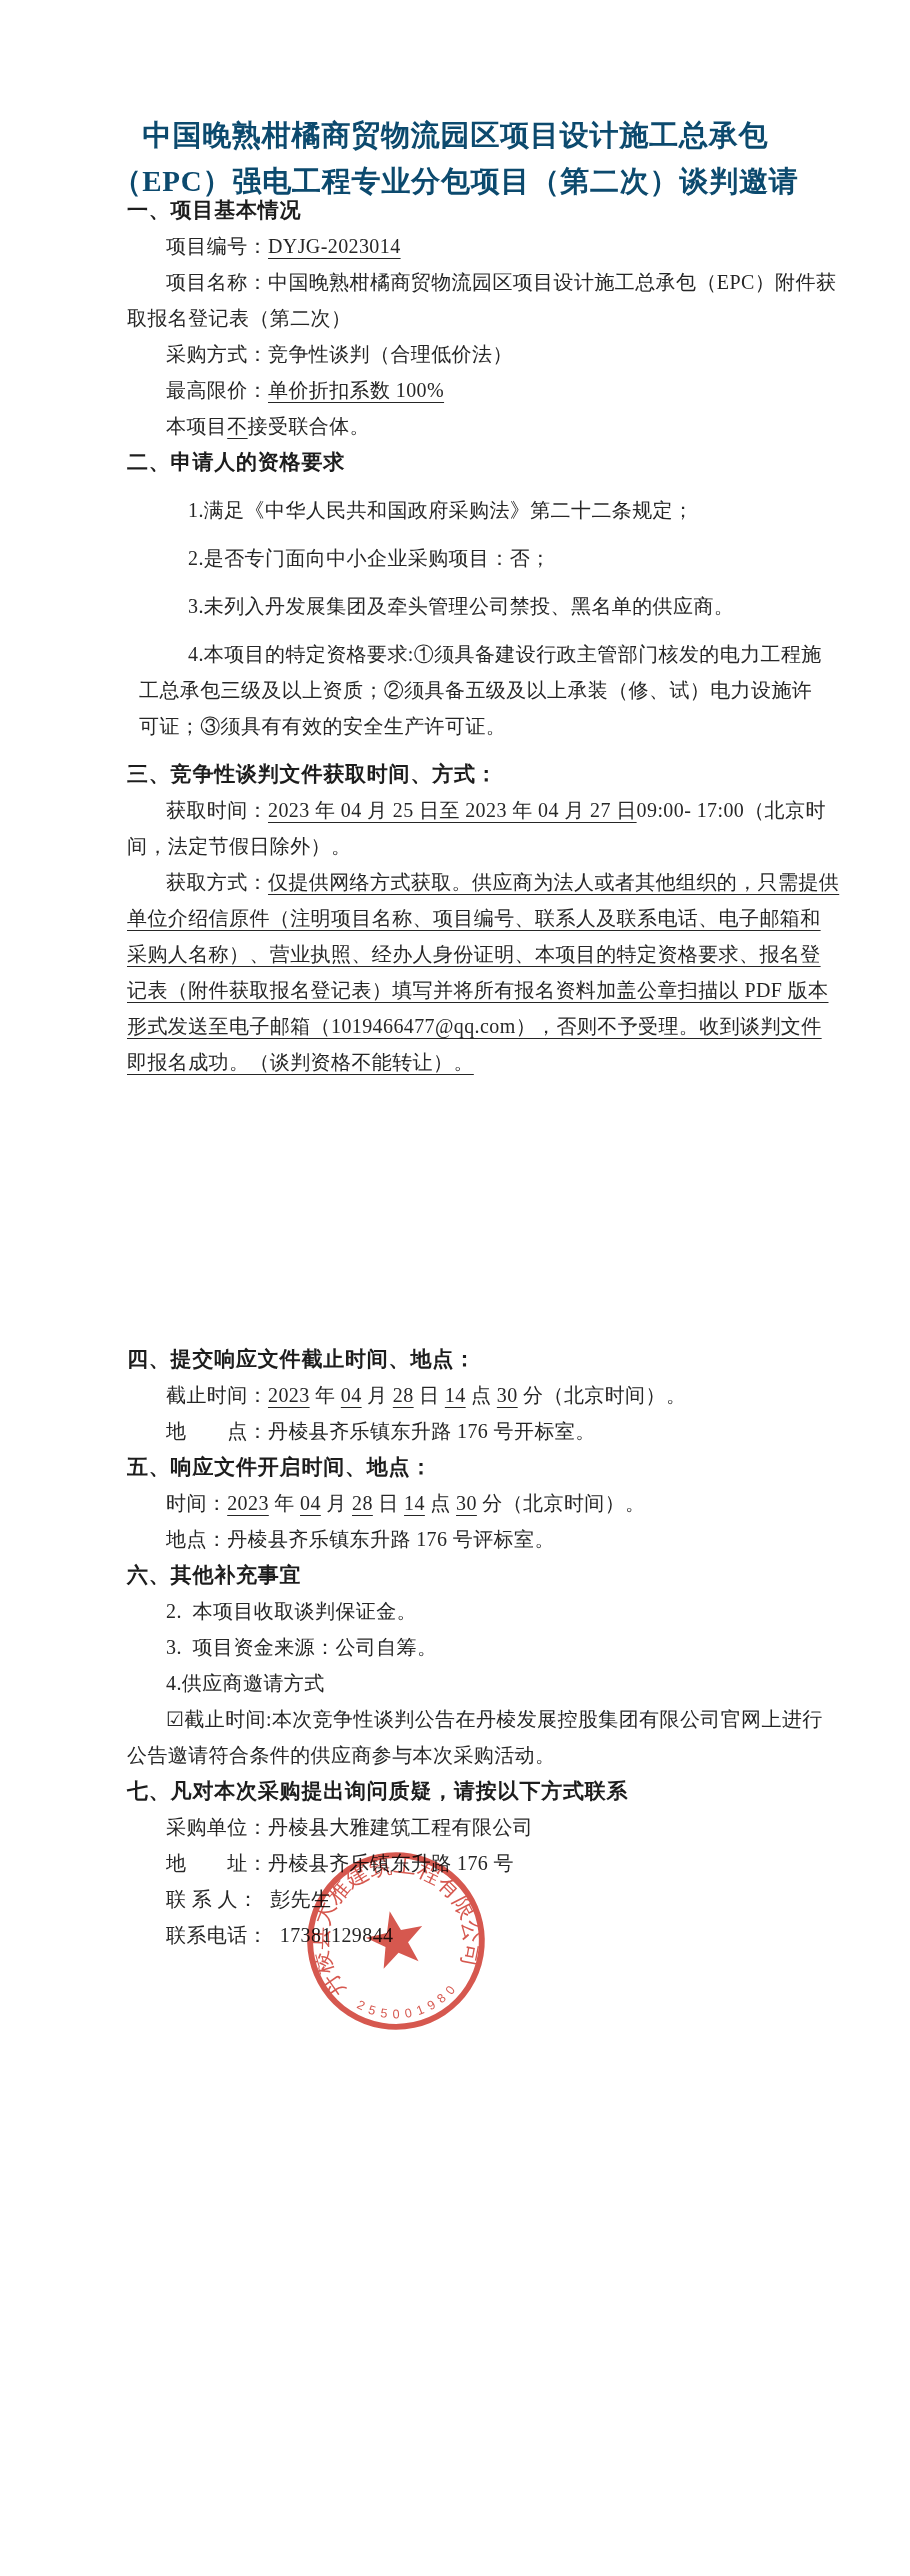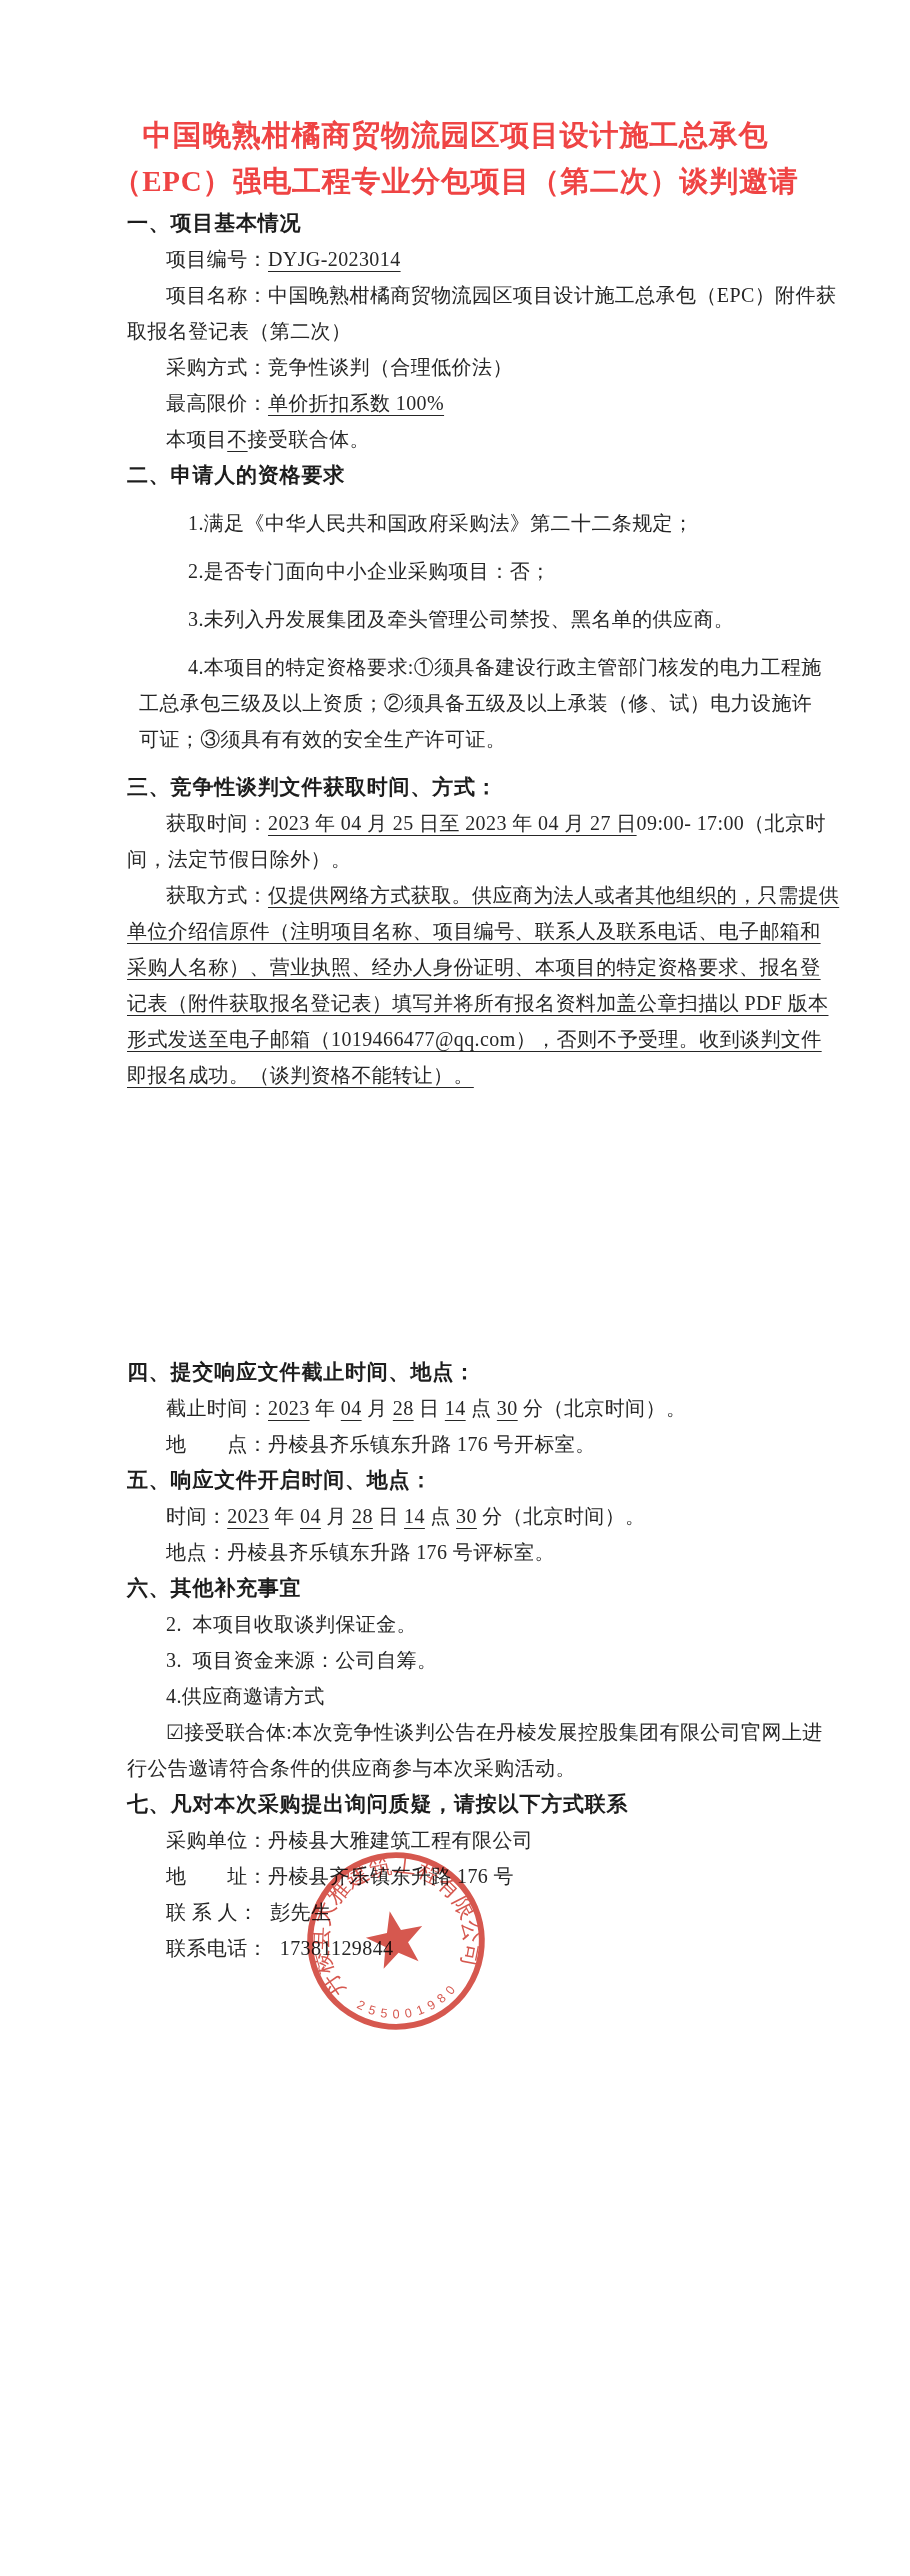--- a/index.html
+++ b/index.html
@@ -12,25 +12,25 @@
     overflow:hidden;
   }
   .page{position:absolute;inset:0;}
   .doc-title{
     margin:112px 34px 0 34px;
     text-align:center;
     font-size:29px;
     font-weight:700;
     line-height:46px;
     letter-spacing:0.8px;
-    color:#ef4444;
+    color:#0c4a6e;
   }
   .content{
     position:absolute;
-    left:127px;top:205px;
+    left:127px;top:192px;
     width:713px;
     font-size:20px;
     line-height:36px;
     letter-spacing:0.4px;
   }
   h2.sec{
     font-family:"Liberation Sans","DejaVu Sans",sans-serif;
     font-size:21px;font-weight:700;
     color:#1d1d1d;
     margin:0;line-height:36px;letter-spacing:0.8px;
@@ -84,21 +84,21 @@
     <p class="line"><span>地　　点：</span><span>丹棱县齐乐镇东升路 176 号开标室。</span></p>
 
     <h2 class="sec">五、响应文件开启时间、地点：</h2>
     <p class="line"><span>时间：</span><span class="u">2023</span><span> 年 </span><span class="u">04</span><span> 月 </span><span class="u">28</span><span> 日 </span><span class="u">14</span><span> 点 </span><span class="u">30</span><span> 分</span><span>（北京时间）。</span></p>
     <p class="line"><span>地点：</span><span>丹棱县齐乐镇东升路 176 号评标室。</span></p>
 
     <h2 class="sec">六、其他补充事宜</h2>
     <p class="line">2.&nbsp; 本项目收取谈判保证金。</p>
     <p class="line">3.&nbsp; 项目资金来源：公司自筹。</p>
     <p class="line">4.供应商邀请方式</p>
-    <p class="line"><span>☑</span><span>接受联合体:本次竞争性谈判公告在丹棱发展控股集团有限公司官网上进行公告邀请符合条件的供应商参与本次采购活动。</span></p>
+    <p class="line"><span>☑</span><span>截止时间:本次竞争性谈判公告在丹棱发展控股集团有限公司官网上进行公告邀请符合条件的供应商参与本次采购活动。</span></p>
 
     <h2 class="sec">七、凡对本次采购提出询问质疑，请按以下方式联系</h2>
     <p class="line"><span>采购单位：</span><span>丹棱县大雅建筑工程有限公司</span></p>
     <p class="line"><span>地　　址：</span><span>丹棱县齐乐镇东升路 176 号</span></p>
     <p class="line"><span>联 系 人：</span><span class="gap-s">彭先生</span></p>
     <p class="line"><span>联系电话：</span><span class="gap-s">17381129844</span></p>
 
   </div>
 
   <div class="seal">

